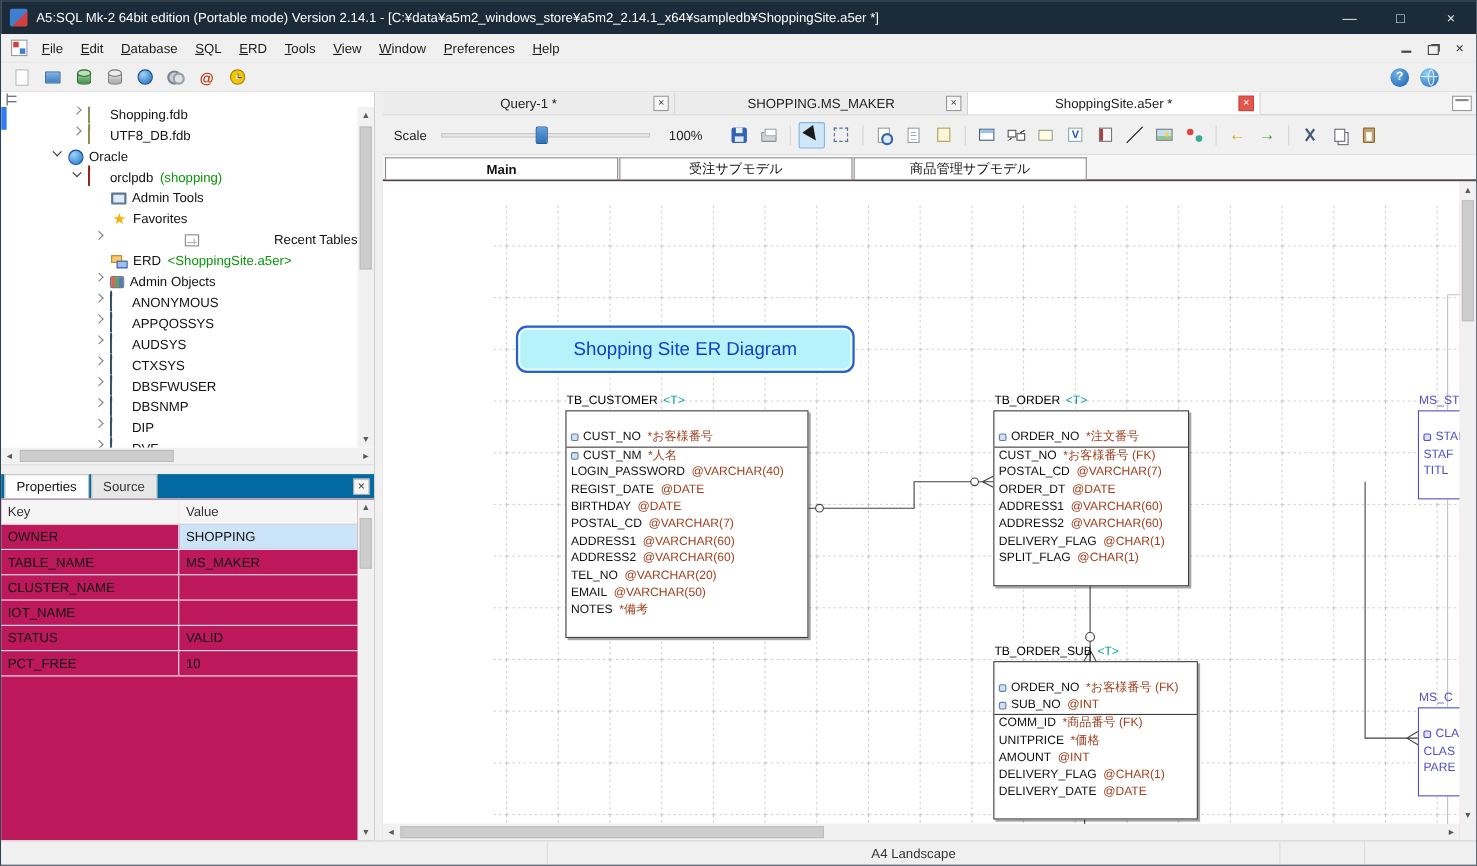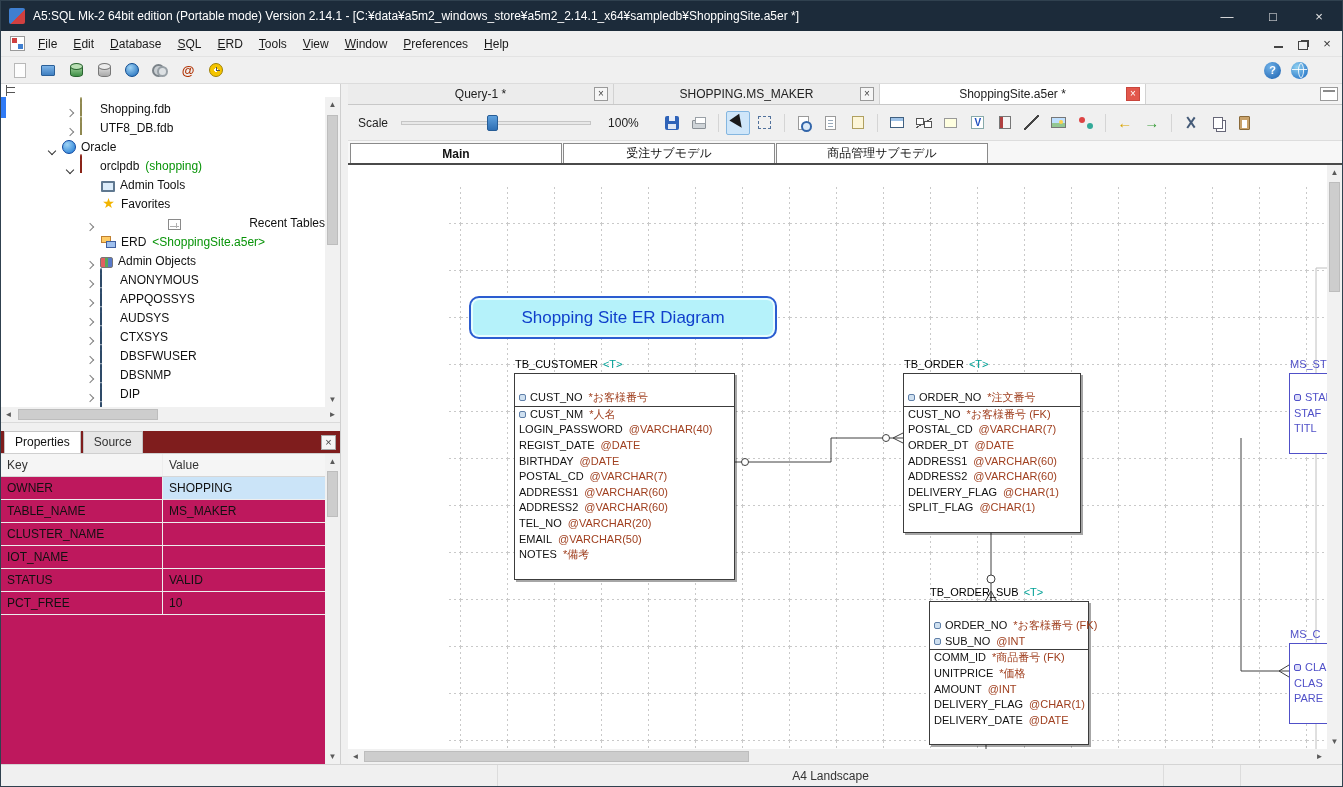--- a/index.html
+++ b/index.html
@@ -65,21 +65,21 @@
 .right-panel{position:absolute;left:347px;right:0;top:83px;bottom:22px;display:flex;flex-direction:column;background:#f0f0f0}
 
 
 .tree-topbar{height:13px;background:#fff;position:relative}
 .tree-hier-icon{position:absolute;left:5px;top:1px;width:12px;height:11px;border-left:1px solid #555}
 .tree-hier-icon::before{content:"";position:absolute;left:0;top:2px;width:8px;height:1px;background:#555}
 .tree-hier-icon::after{content:"";position:absolute;left:0;top:7px;width:8px;height:1px;background:#555}
 .tree-wrap{flex:1;position:relative;overflow:hidden}
 .blue-bar{position:absolute;left:0;top:0;width:5px;height:21px;background:#2f7af5;z-index:2}
 .tree{position:absolute;inset:0 15px 0 0;font-size:12px;color:#111;overflow:hidden}
-.trow{height:19px;display:flex;align-items:flex-end;white-space:nowrap}
+.trow{height:19px;display:flex;align-items:flex-start;white-space:nowrap}
 .lvl1{padding-left:48px}.lvl2{padding-left:66px}.lvl3{padding-left:86px}
 .chev{width:7px;height:7px;margin-right:7px;flex:none}
 .chev-r{border-right:1px solid #808080;border-bottom:1px solid #808080;transform:rotate(-45deg);width:6px;height:6px}
 .chev-d{border-right:1px solid #333;border-bottom:1px solid #333;transform:rotate(45deg);width:6px;height:6px}
 .chev-none{border:none}
 .ti{width:15px;height:15px;margin-right:5px;flex:none;position:relative}
 .ti .cylb{margin:3px auto 0}
 .ti-globe{width:14px;height:14px;margin-top:1px;border-radius:50%;background:radial-gradient(circle at 35% 30%,#9fd3f5,#1976d2);border:1px solid #0d47a1}
 .ti-monitor{width:14px;height:11px;margin-top:2px;background:#dcecfa;border:2px solid #5f7890;border-radius:1px}
 .ti-star{color:#f2b400;font-size:14px;line-height:15px;text-align:center}
@@ -101,21 +101,21 @@
 .sb-h .arr.left{left:0;top:0}.sb-h .arr.right{right:0;top:0}
 .arr-u::before{content:"▲"}.arr-d::before{content:"▼"}.arr-l::before{content:"◄"}.arr-r::before{content:"►"}
 .thumb{position:absolute;background:#cdcdcd;border:1px solid #bdbdbd}
 .tree-vscroll{position:absolute;right:0;top:0;bottom:0}
 .tree-vscroll .thumb{left:2px;right:2px;top:18px;height:130px}
 .tree-hscroll{flex:none}
 .tree-hscroll .thumb{top:2px;bottom:2px;left:17px;width:140px}
 .hsplit{height:9px;background:#f0f0f0;border-top:1px solid #dadada;flex:none}
 
 
-.props-tabs{height:23px;background:#7f1d1d;display:flex;align-items:center;padding-left:3px;border-bottom:1px solid #cfcfcf;position:relative;flex:none}
+.props-tabs{height:23px;background:#0369a1;display:flex;align-items:center;padding-left:3px;border-bottom:1px solid #cfcfcf;position:relative;flex:none}
 .ptab{font-size:12px;padding:3px 10px 4px;border:1px solid #c4c4c4;border-bottom:none;margin-right:2px;background:#fff;color:#111}
 .ptab.inactive{background:#e7e7e7;color:#333}
 .props-close{position:absolute;right:4px;top:4px;width:15px;height:15px;border:1px solid #a8a8a8;background:#f5f5f5;color:#444;font-size:11px;line-height:13px;text-align:center}
 .props-close::before{content:"×"}
 .props-grid{flex:1;background:#be185d;font-size:12px;position:relative;overflow:hidden}
 .pgrid-inner{position:absolute;inset:0 15px 0 0}
 .prow{display:flex;height:23px;border-bottom:1px solid #ededed;align-items:stretch}
 .pkey{width:162px;padding:4px 6px;border-right:1px solid #ededed;color:#111;white-space:nowrap;overflow:hidden}
 .pval{flex:1;padding:4px 6px;color:#111;white-space:nowrap;overflow:hidden}
 .phead{background:#f5f5f5;border-bottom:1px solid #d6d6d6}
@@ -658,21 +658,21 @@
                 <span class="fname">DELIVERY_FLAG</span>
                 <span class="ftype">@CHAR(1)</span>
               </div>
             <div class="fld">
                 <span class="fname">SPLIT_FLAG</span>
                 <span class="ftype">@CHAR(1)</span>
               </div>
           </div>
         </div>
 
-        <div class="entity" style="left:581px;top:421px;width:160px">
+        <div class="entity" style="left:555px;top:421px;width:186px">
           <div class="ent-title"><span class="ent-name">TB_ORDER_SUB</span><span class="ent-tag">&lt;T&gt;</span></div>
           <div class="ent-box">
             <div class="pk-sec">
               <div class="fld">
                   <span class="kicon"></span>
                   <span class="fname">ORDER_NO</span>
                   <span class="ftype">*お客様番号 (FK)</span>
                 </div>
               <div class="fld">
                   <span class="kicon"></span>

